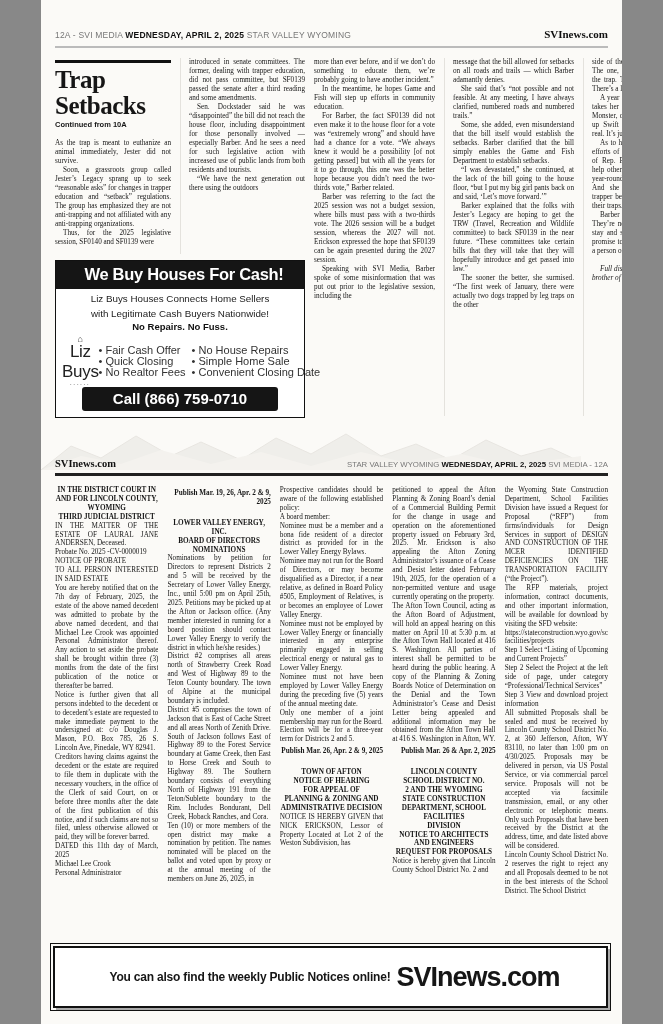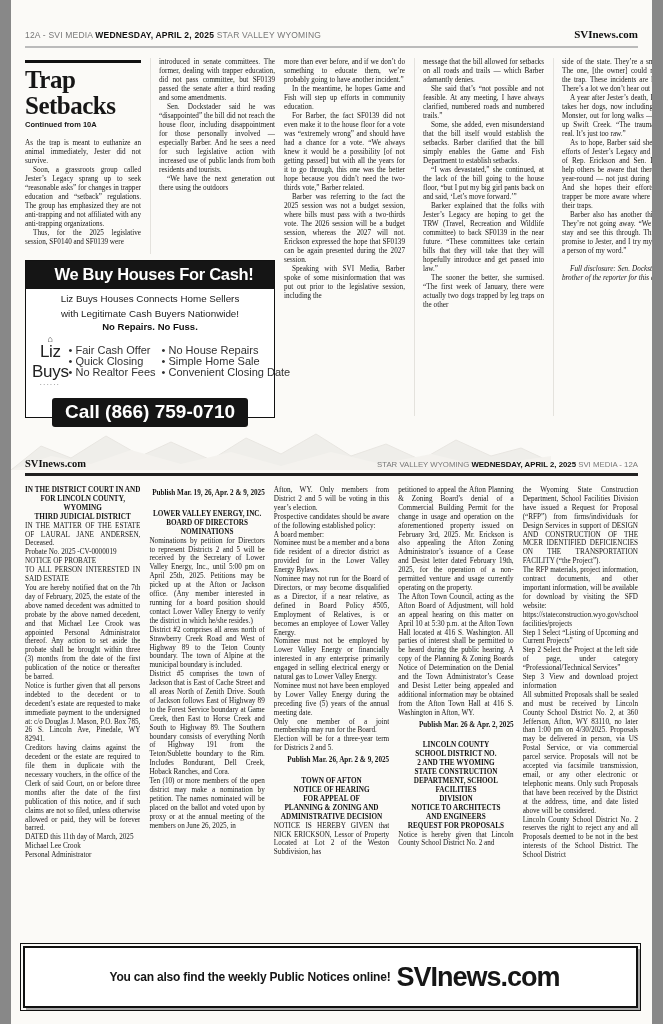--- a/index.html
+++ b/index.html
@@ -1,16 +1,16 @@
 <!DOCTYPE html>
 <html><head>
 <meta charset="utf-8">
 <style>
   html,body{margin:0;padding:0;background:#888;}
-  .page{position:relative;width:641px;height:1024px;margin:0 auto;background:#fbfaf7;color:#161616;
+  .page{position:relative;width:581px;height:1024px;margin:0 auto;background:#fbfaf7;color:#161616;
         font-family:"Liberation Serif", serif;overflow:hidden;}
   
   .top-header{position:absolute;top:28px;left:14px;right:14px;display:flex;justify-content:space-between;align-items:baseline;}
   .th-left{font-family:"Liberation Sans",sans-serif;font-size:8.5px;color:#777;letter-spacing:.2px;}
   .th-left b{color:#111;font-weight:bold;}
   .th-right{font-size:11px;font-weight:bold;color:#111;}
   .top-rule{position:absolute;top:46px;left:14px;right:14px;height:2px;background:#bbb;}
   
   .article{position:absolute;top:58px;left:14px;right:14px;height:360px;display:flex;gap:9px;}
   .art-left{width:250px;display:flex;flex-direction:column;}
@@ -33,22 +33,22 @@
   .ad-line1{text-align:center;font-size:9.8px;margin-top:4px;color:#222;}
   .ad-line3{text-align:center;font-size:9.5px;font-weight:bold;margin-top:2px;color:#111;}
   .ad-mid{display:flex;align-items:center;margin-top:4px;padding:0 6px;}
   .ad-logo{width:56px;text-align:center;color:#222;}
   .ad-logo .house{font-size:9px;line-height:6px;}
   .ad-logo .lz{font-weight:normal;font-size:17px;letter-spacing:-.3px;}
   .ad-logo .dots{font-size:4px;letter-spacing:2px;color:#999;}
   .ad-bullets{flex:1;display:flex;gap:6px;}
   .ad-bcol{flex:1;}
   .ad-bullet{font-size:11px;font-weight:normal;color:#333;line-height:11px;white-space:nowrap;}
-  .ad-btn{background:#151515;color:#fff;font-weight:bold;font-size:19px;text-align:center;
-          border-radius:3px;margin:11px auto 0 auto;width:196px;padding:3px 0 4px 0;}
+  .ad-btn{background:#151515;color:#fff;font-weight:bold;font-size:15px;text-align:center;
+          border-radius:3px;margin:0 auto 0 auto;width:196px;padding:3px 0 4px 0;}
   
   .masthead{position:absolute;top:418px;left:0;right:0;height:56px;}
   .mast-bg{position:absolute;left:0;top:0;width:540px;height:52px;opacity:.55;}
   .mast-title{position:absolute;left:34px;top:-6px;font-size:42px;font-weight:bold;letter-spacing:-2px;word-spacing:-4px;color:#0d0d0d;}
   .mast-sub{position:absolute;left:14px;right:14px;top:40px;display:flex;justify-content:space-between;align-items:baseline;}
   .mast-site{font-size:10.5px;font-weight:bold;color:#111;}
   .mast-right{font-family:"Liberation Sans",sans-serif;font-size:7.8px;color:#777;}
   .mast-right b{color:#111;}
   .mast-rule{position:absolute;left:14px;right:14px;top:55px;height:2.5px;background:#222;}
   
@@ -181,21 +181,20 @@
     <div class="ncol">
         <p class="s-pub">Publish Mar. 19, 26, Apr. 2 &amp; 9, 2025</p>
         <p class="s-h">LOWER VALLEY ENERGY, INC.</p>
         <p class="s-h">BOARD OF DIRECTORS NOMINATIONS</p>
         <p class="s-p0">Nominations by petition for Directors to represent Districts 2 and 5 will be received by the Secretary of Lower Valley Energy, Inc., until 5:00 pm on April 25th, 2025. Petitions may be picked up at the Afton or Jackson office. (Any member interested in running for a board position should contact Lower Valley Energy to verify the district in which he/she resides.)</p>
         <p class="s-p0">District #2 comprises all areas north of Strawberry Creek Road and West of Highway 89 to the Teton County boundary. The town of Alpine at the municipal boundary is included.</p>
         <p class="s-p0">District #5 comprises the town of Jackson that is East of Cache Street and all areas North of Zenith Drive. South of Jackson follows East of Highway 89 to the Forest Service boundary at Game Creek, then East to Horse Creek and South to Highway 89. The Southern boundary consists of everything North of Highway 191 from the Teton/Sublette boundary to the Rim. Includes Bondurant, Dell Creek, Hoback Ranches, and Cora.</p>
         <p class="s-p0">Ten (10) or more members of the open district may make a nomination by petition. The names nominated will be placed on the ballot and voted upon by proxy or at the annual meeting of the members on June 26, 2025, in</p>
       </div>
     <div class="ncol">
-        <p class="s-p0">Afton, WY. Only members from District 2 and 5 will be voting in this year’s election.</p>
         <p class="s-p0">Prospective candidates should be aware of the following established policy:</p>
         <p class="s-p0">A board member:</p>
         <p class="s-p0">Nominee must be a member and a bona fide resident of a director district as provided for in the Lower Valley Energy Bylaws.</p>
         <p class="s-p0">Nominee may not run for the Board of Directors, or may become disqualified as a Director, if a near relative, as defined in Board Policy #505, Employment of Relatives, is or becomes an employee of Lower Valley Energy.</p>
         <p class="s-p0">Nominee must not be employed by Lower Valley Energy or financially interested in any enterprise primarily engaged in selling electrical energy or natural gas to Lower Valley Energy.</p>
         <p class="s-p0">Nominee must not have been employed by Lower Valley Energy during the preceding five (5) years of the annual meeting date.</p>
         <p class="s-p0">Only one member of a joint membership may run for the Board.</p>
         <p class="s-p0">Election will be for a three-year term for Districts 2 and 5.</p>
         <p class="s-pub">Publish Mar. 26, Apr. 2 &amp; 9, 2025</p>
         <p class="s-h">TOWN OF AFTON</p>

